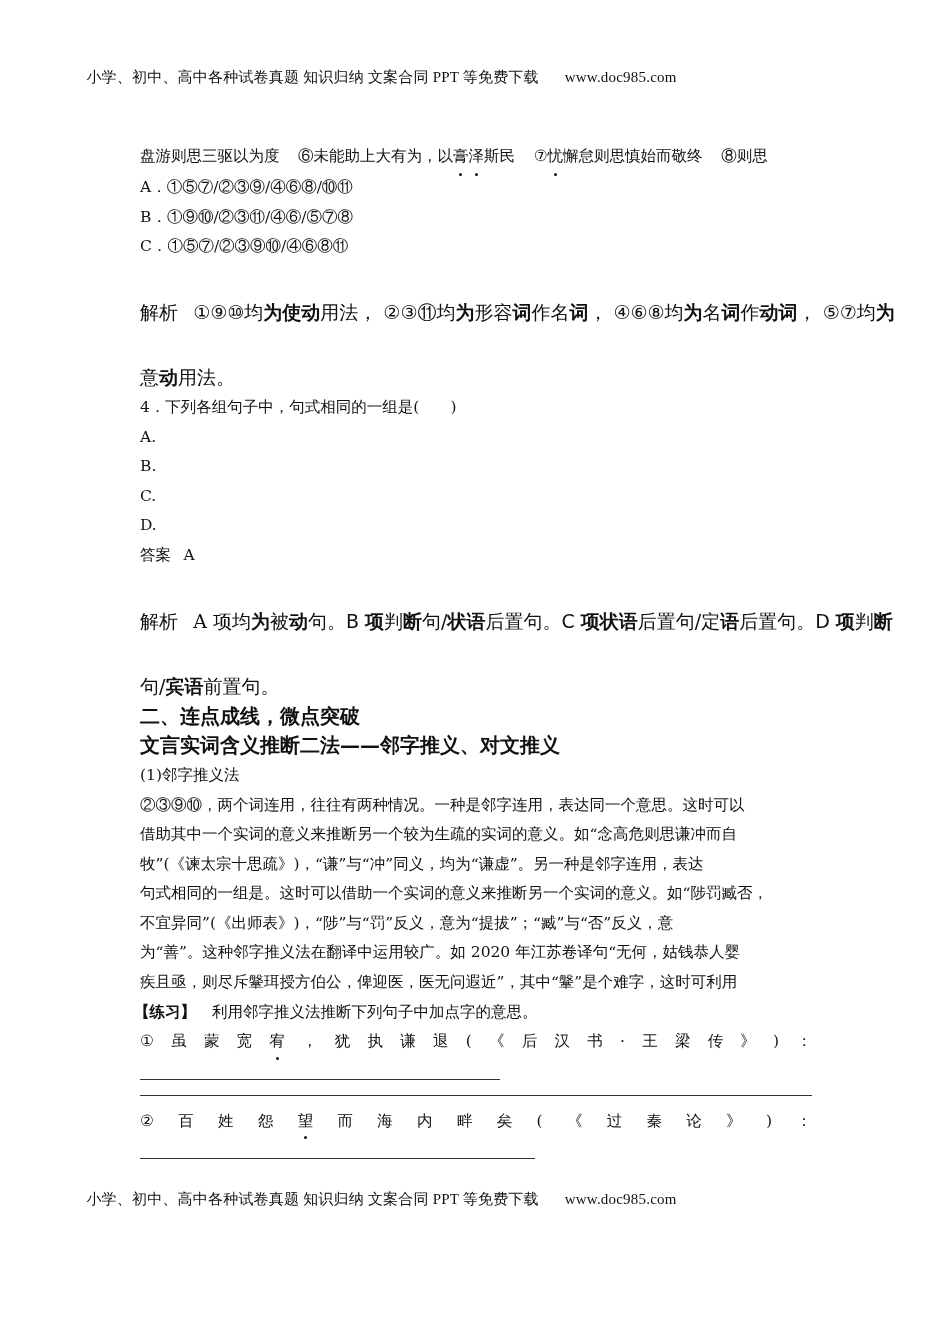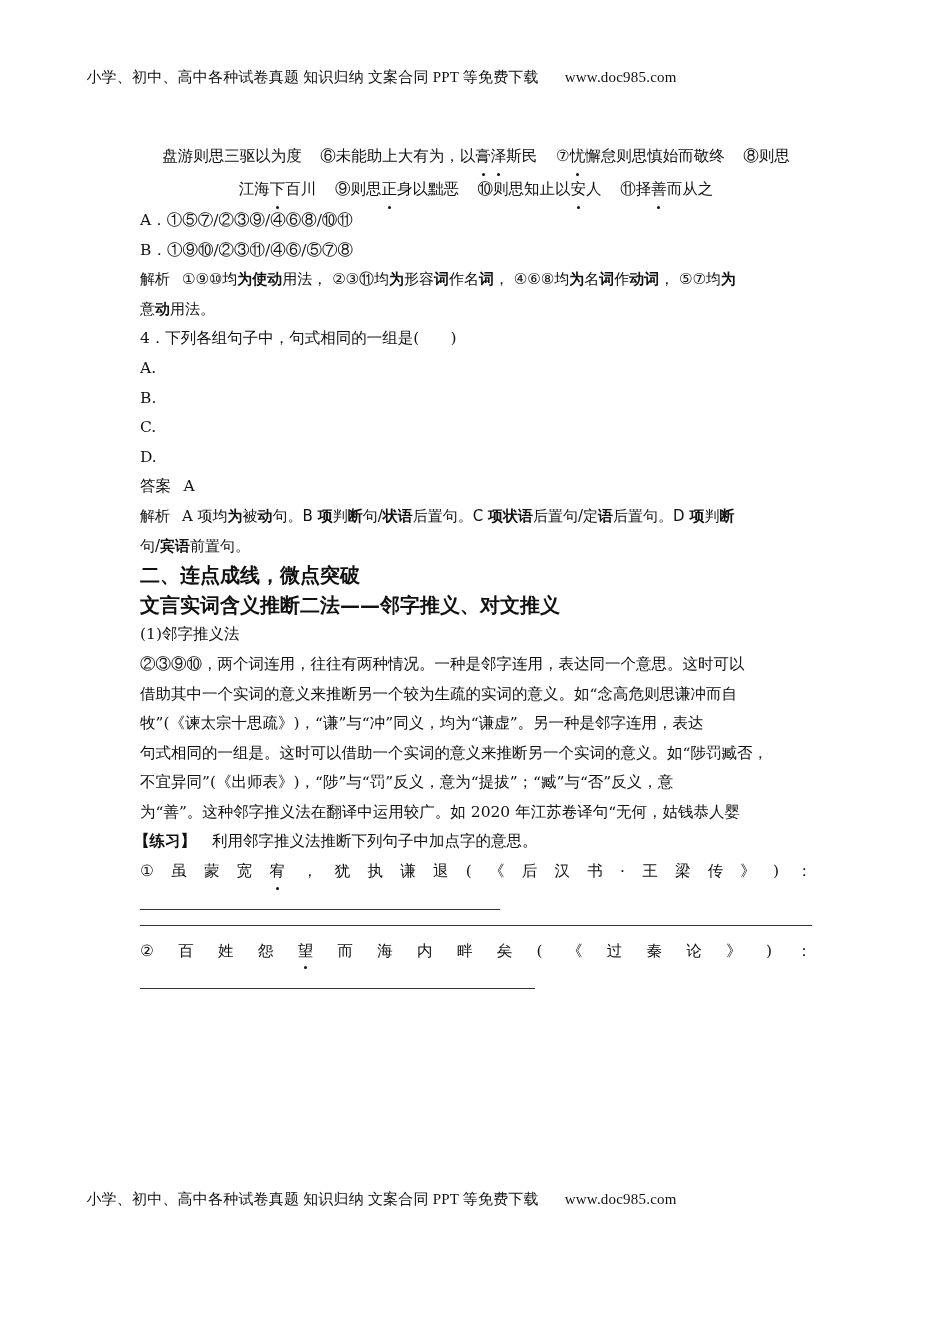--- a/index.html
+++ b/index.html
@@ -35,21 +35,21 @@
       top: 140px;
       width: 672px;
     }
     .line {
       font-size: 15.5px;
       line-height: 29.6px;
       height: 29.6px;
       white-space: nowrap;
       position: relative;
     }
-    .line.tall { height: 33px; line-height: 33px; text-align: center; }
+    .line.tall { height: 33px; line-height: 33px; }
     .dot {
       position: relative;
       display: inline-block;
     }
     .dot::after {
       content: "";
       position: absolute;
       left: 50%;
       bottom: -3px;
       width: 3px;
@@ -74,41 +74,39 @@
       display: flex;
       justify-content: space-between;
       font-size: 15.5px;
       line-height: 29.6px;
       height: 29.6px;
     }
     .blank-line {
       border-bottom: 1px solid #333;
       height: 0;
     }
-    .analysis-text { font-size: 15px; }
+    .analysis-text { font-size: 19px; margin-top: 36px; }
   </style>
 </head>
 <body>
 
 <div class="page-header">
   <span>小学、初中、高中各种试卷真题  知识归纳  文案合同  PPT 等免费下载</span><span class="url">www.doc985.com</span>
 </div>
 
 <div class="content">
 
   <div class="line tall">
     <span>盘游则思三驱以为度</span><span class="sp"></span><span>⑥未能助上大有为，以</span><span class="dot">膏</span><span class="dot">泽</span><span>斯民</span><span class="sp"></span><span>⑦</span><span class="dot">忧</span><span>懈怠则思慎始而敬终</span><span class="sp"></span><span>⑧则思</span>
   </div>
 
-  <div class="line tall">
-    <span>江海</span><span class="dot">下</span><span>百川</span><span class="sp"></span><span>⑨则思</span><span class="dot">正</span><span>身以黜恶</span><span class="sp"></span><span>⑩则思知止以</span><span class="dot">安</span><span>人</span><span class="sp"></span><span>⑪择</span><span class="dot">善</span><span>而从之</span>
-  </div>
 
   <div class="line"><span>A．</span><span>①⑤⑦/②③⑨/④⑥⑧/⑩⑪</span></div>
   <div class="line"><span>B．</span><span>①⑨⑩/②③⑪/④⑥/⑤⑦⑧</span></div>
+  <div class="line"><span>C．</span><span>①⑤⑦/②③⑨⑩/④⑥⑧⑪</span></div>
 
 
   <div class="line analysis-text">
     <span>解析</span><span class="sp2"></span><span class="sans">①⑨⑩均</span><span class="bold">为使动</span><span class="sans">用法，</span><span> </span><span class="sans">②③⑪均</span><span class="bold">为</span><span class="sans">形容</span><span class="bold">词</span><span class="sans">作名</span><span class="bold">词</span><span class="sans">，</span><span> </span><span class="sans">④⑥⑧均</span><span class="bold">为</span><span class="sans">名</span><span class="bold">词</span><span class="sans">作</span><span class="bold">动词</span><span class="sans">，</span><span> </span><span class="sans">⑤⑦均</span><span class="bold">为</span>
   </div>
   <div class="line analysis-text">
     <span class="sans">意</span><span class="bold">动</span><span class="sans">用法。</span>
   </div>
 
   <div class="line">4．下列各组句子中，句式相同的一组是(　　)</div>
@@ -130,20 +128,21 @@
   <div class="line head-bold">文言实词含义推断二法——邻字推义、对文推义</div>
   <div class="line">(1)邻字推义法</div>
 
   <div>
     <div class="line">②③⑨⑩，两个词连用，往往有两种情况。一种是邻字连用，表达同一个意思。这时可以</div>
     <div class="line">借助其中一个实词的意义来推断另一个较为生疏的实词的意义。如“念高危则思谦冲而自</div>
     <div class="line">牧”(《谏太宗十思疏》)，“谦”与“冲”同义，均为“谦虚”。另一种是邻字连用，表达</div>
     <div class="line">句式相同的一组是。这时可以借助一个实词的意义来推断另一个实词的意义。如“陟罚臧否，</div>
     <div class="line">不宜异同”(《出师表》)，“陟”与“罚”反义，意为“提拔”；“臧”与“否”反义，意</div>
     <div class="line">为“善”。这种邻字推义法在翻译中运用较广。如 2020 年江苏卷译句“无何，姑钱恭人婴</div>
+    <div class="line">疾且亟，则尽斥鞶珥授方伯公，俾迎医，医无问遐近”，其中“鞶”是个难字，这时可利用</div>
   </div>
 
   <div class="line" style="margin-left:-6px;">
     <span class="bold">【练习】</span><span class="sans" style="margin-left:16px;">利用邻字推义法推断下列句子中加点字的意思。</span>
   </div>
 
   <div class="spread" id="ex1">
       <span>①</span>
       <span>虽</span>
       <span>蒙</span>

